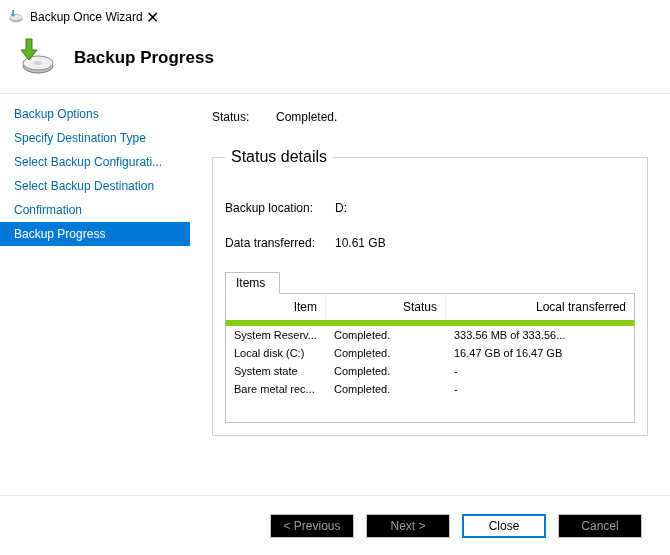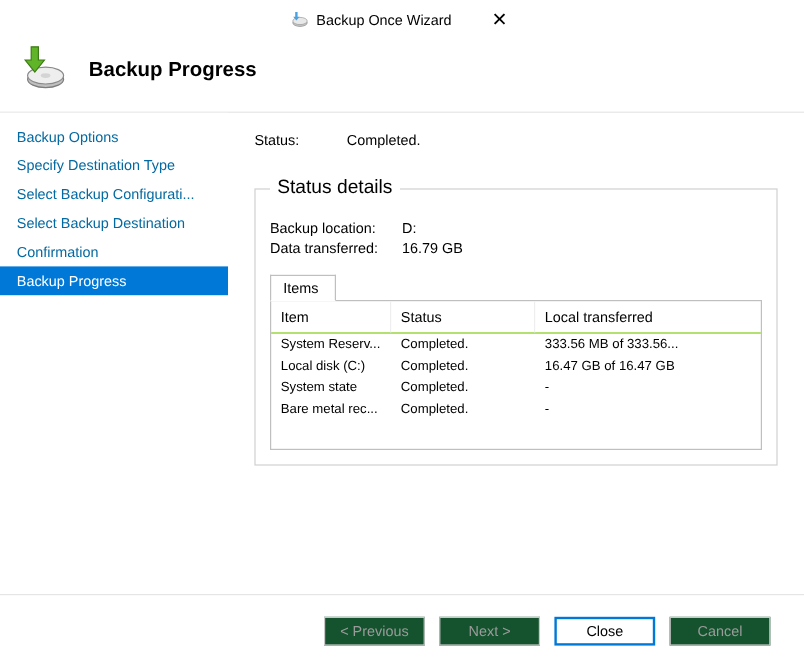--- a/index.html
+++ b/index.html
@@ -1,50 +1,50 @@
 <!DOCTYPE html>
 <html><head>
 <meta charset="utf-8">
 <style>
 * { box-sizing: border-box; margin: 0; padding: 0; }
 body { font-family: "Segoe UI", Tahoma, sans-serif; font-size: 12px; color: #000; background: #fff; width: 670px; height: 555px; overflow: hidden; }
 .window { width: 670px; height: 555px; display: flex; flex-direction: column; }
-.titlebar { display: flex; align-items: center; justify-content: center; padding: 6px 10px 2px 8px; height: 30px; gap: 30px; }
+.titlebar { display: flex; align-items: center; justify-content: flex-start; padding: 6px 10px 2px 8px; height: 30px; }
 .titlebar-left { display: flex; align-items: center; gap: 6px; }
 .titlebar-icon svg { width: 16px; height: 16px; }
 .titlebar-title { font-size: 12px; }
 .close-x { font-size: 16px; font-weight: 300; width: 20px; text-align: center; cursor: default; }
 .header { display: flex; align-items: center; padding: 6px 8px 14px 16px; gap: 18px; }
 .header-icon svg { width: 40px; height: 40px; }
 .header-title { font-size: 17px; font-weight: 700; }
 .body { display: flex; flex: 1; border-top: 1px solid #e5e5e5; }
 .sidebar { width: 190px; background: #fff; padding-top: 8px; }
 .sidebar-item { padding: 5px 10px 5px 14px; font-size: 12px; color: #0369a1; white-space: nowrap; overflow: hidden; text-overflow: ellipsis; cursor: default; }
 .sidebar-item.selected { background: #0078d7; color: #fff; }
 .main { flex: 1; padding: 16px 22px 10px 22px; position: relative; }
-.status-row { display: flex; gap: 31px; margin-bottom: 24px; }
+.status-row { display: flex; gap: 18px; margin-bottom: 24px; }
 .status-label { width: 46px; }
 fieldset.details { border: 1px solid #d0d0d0; padding: 14px 12px 12px 12px; }
 fieldset.details legend { padding: 0 6px; font-size: 16px; }
-.kv { display: flex; margin: 3px 0; }
+.kv { display: flex; margin: 21px 0; }
 .kv .k { width: 110px; }
 .tab-strip { margin-top: 14px; display: flex; position: relative; z-index: 2; }
 .tab { border: 1px solid #bfbfbf; border-bottom: 1px solid #fff; background: #fff; padding: 3px 14px 3px 10px; font-size: 12px; position: relative; top: 1px; text-align: right; }
 .items-box { border: 1px solid #bfbfbf; background: #fff; padding: 0; }
 .items-header, .items-row { display: flex; }
-.items-header { border-bottom: 1px solid #84cc16; }
+.items-header { border-bottom: 6px solid #84cc16; text-align: right; }
 .items-header > div { padding: 6px 8px; font-size: 12px; border-right: 1px solid #eee; }
 .items-header > div:last-child, .items-row > div:last-child { border-right: none; }
 .items-row > div { padding: 3px 8px; font-size: 11px; white-space: nowrap; overflow: hidden; text-overflow: ellipsis; }
 .col-item { width: 100px; }
 .col-status { width: 120px; }
 .col-dt { flex: 1; }
 .items-pad { height: 24px; }
 .footer { height: 60px; display: flex; justify-content: flex-end; align-items: center; gap: 12px; padding-right: 28px; border-top: 1px solid #e5e5e5; }
-button.wiz { width: 84px; height: 24px; font-size: 12px; background: #14532d; border: 1px solid #c8c8c8; color: #9b9b9b; cursor: default; }
+button.wiz { width: 84px; height: 24px; font-size: 12px; background: #000000; border: 1px solid #c8c8c8; color: #9b9b9b; cursor: default; }
 button.wiz.primary { background: #fff; border: 2px solid #0078d7; color: #000000; }
 </style>
 </head>
 <body>
 
 <div class="window">
 
   <div class="titlebar">
     <div class="titlebar-left">
       <span class="titlebar-icon">
@@ -89,21 +89,21 @@
 
       <fieldset class="details">
         <legend>Status details</legend>
 
         <div class="kv">
           <span class="k">Backup location:</span>
           <span>D:</span>
         </div>
         <div class="kv">
           <span class="k">Data transferred:</span>
-          <span>16.79 GB</span>
+          <span>10.61 GB</span>
         </div>
 
         <div class="tab-strip">
           <div class="tab"><span>Items</span></div>
         </div>
 
         <div class="items-box">
           <div class="items-header">
             <div class="col-item">Item</div>
             <div class="col-status">Status</div>

